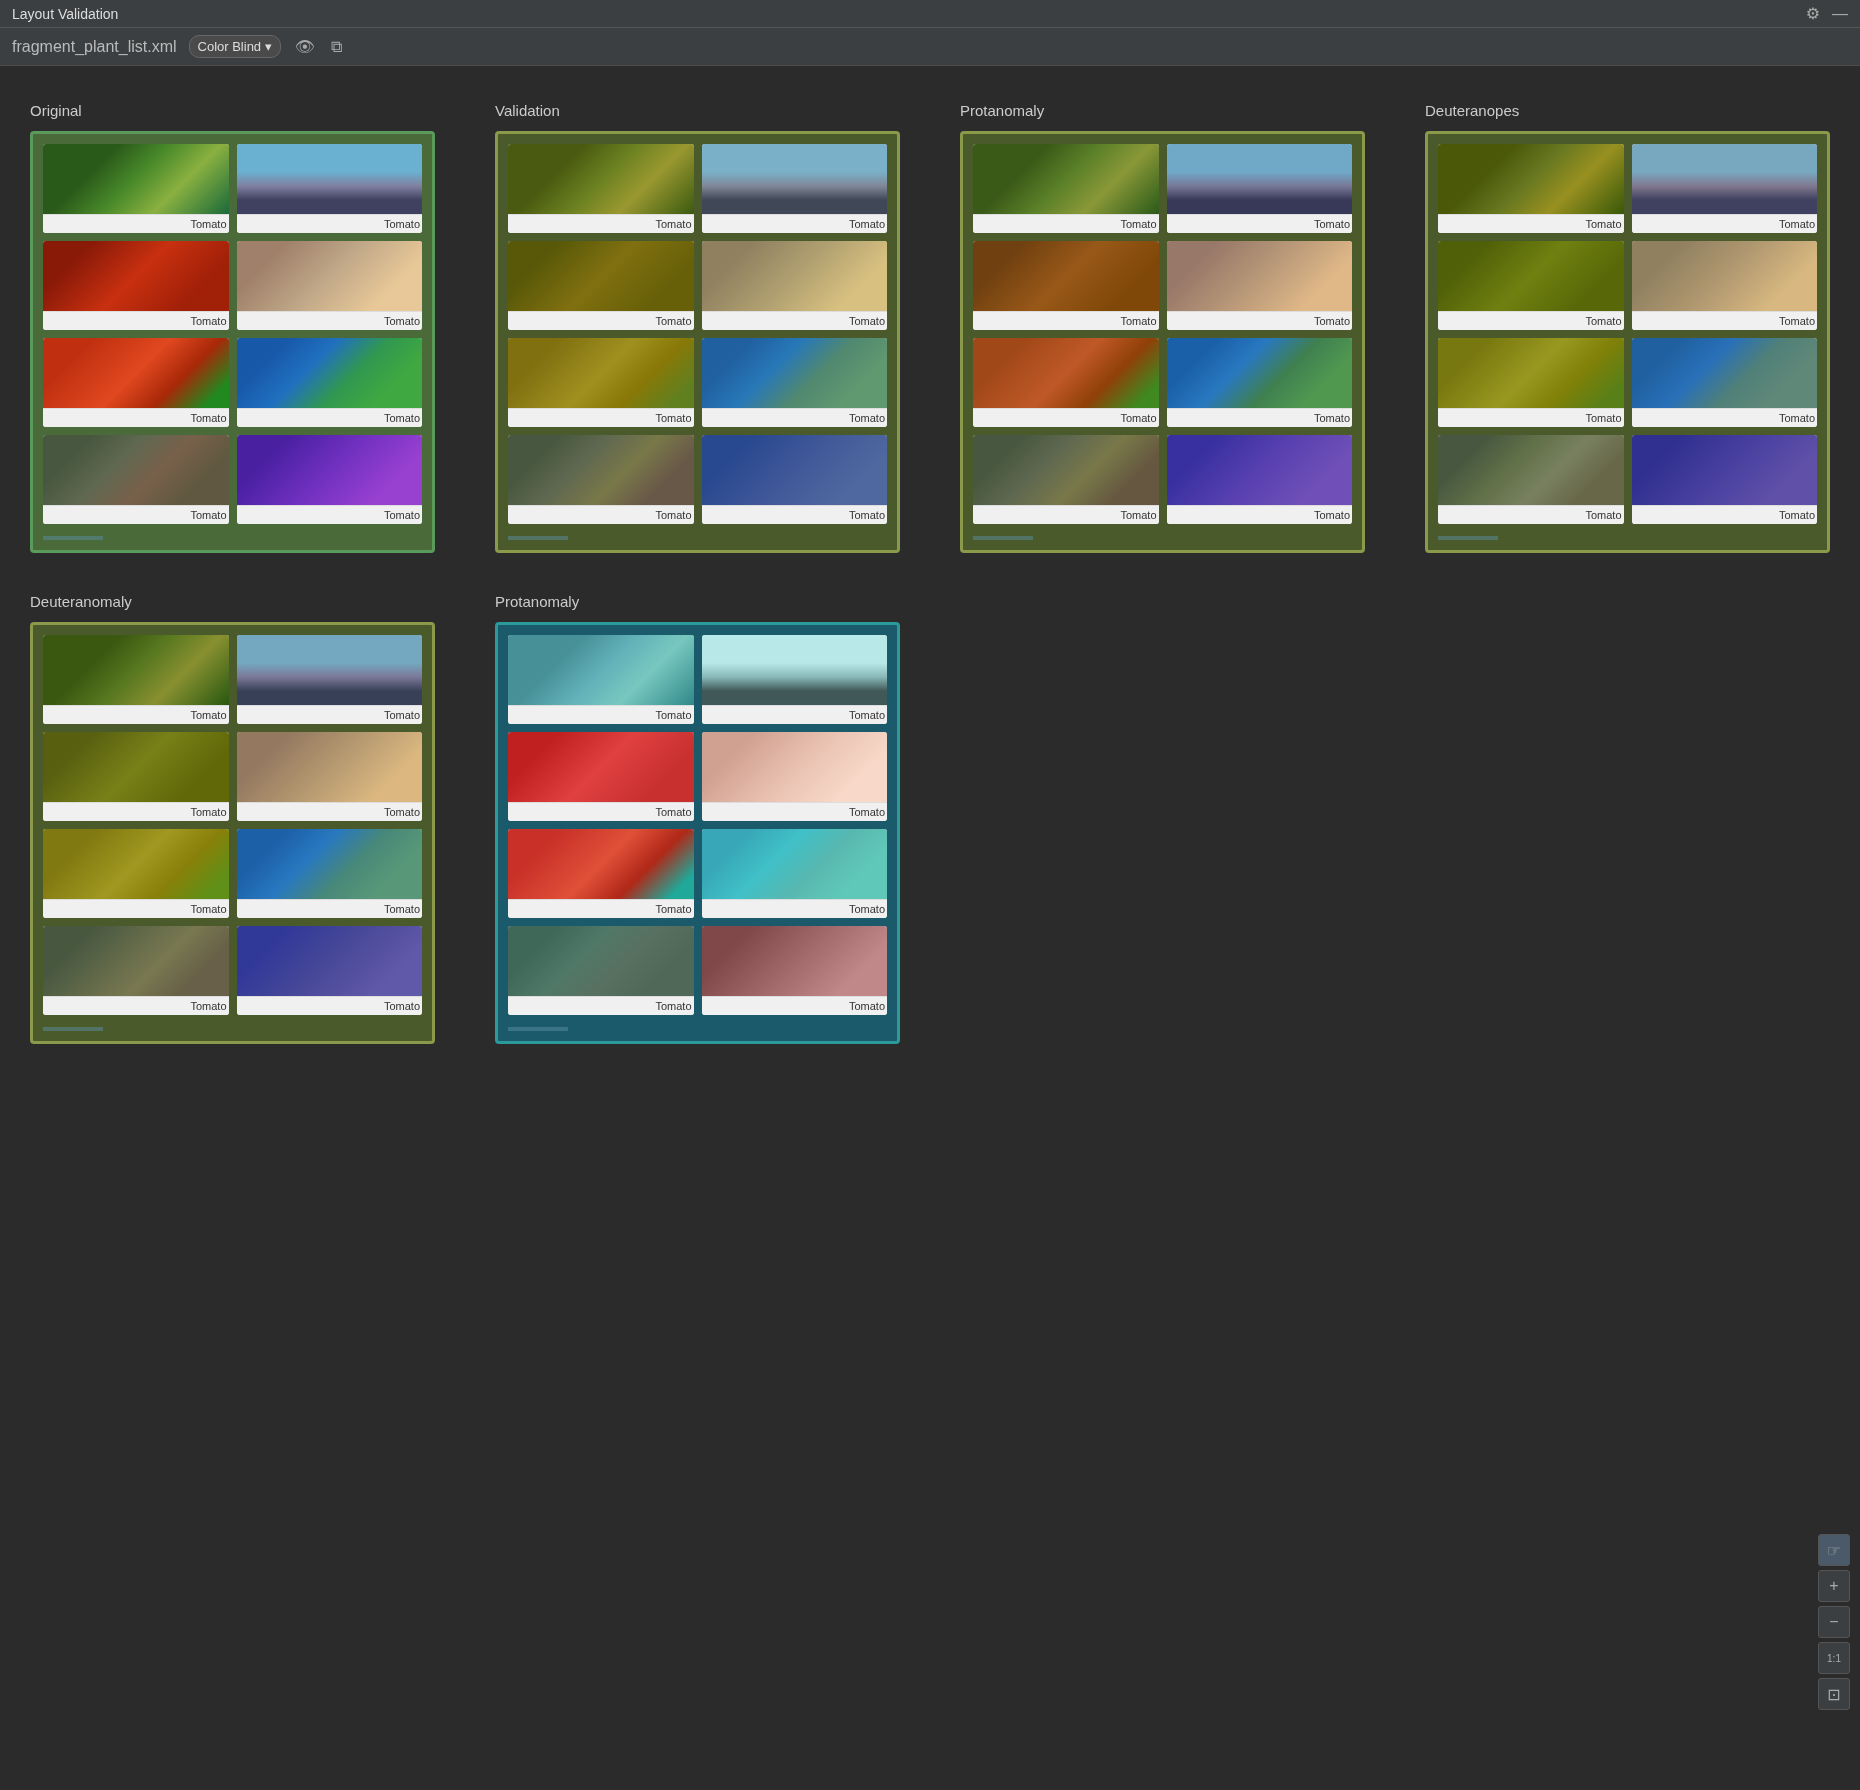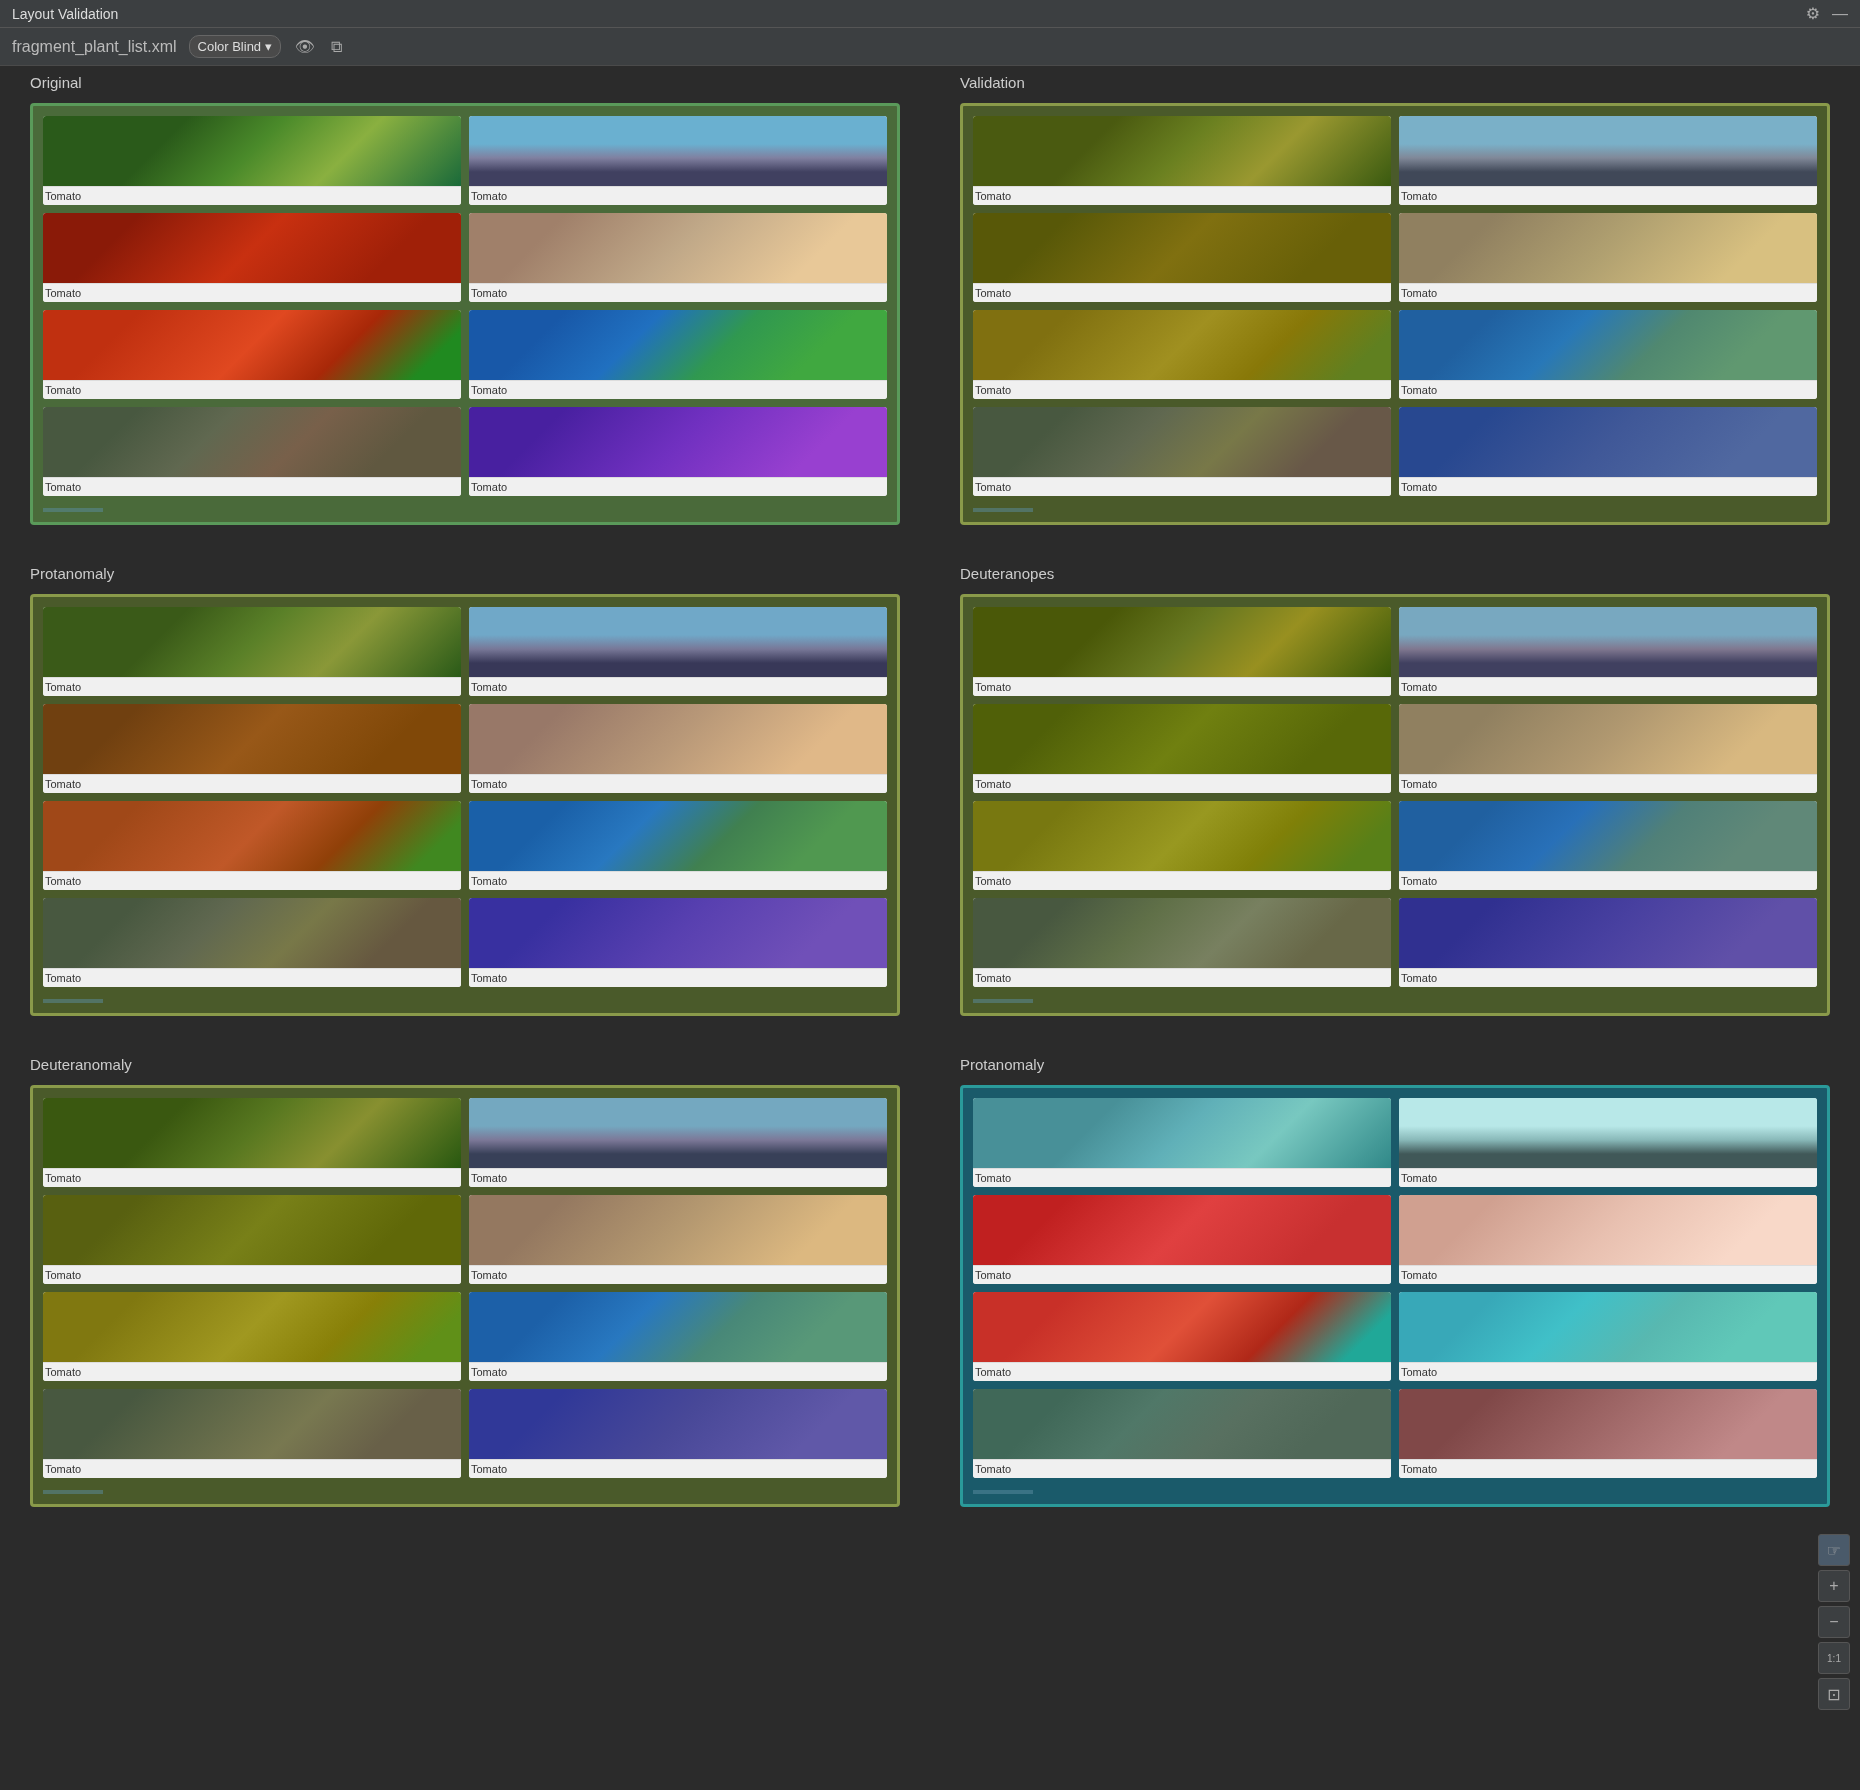--- a/index.html
+++ b/index.html
@@ -71,23 +71,23 @@
     }
     .toolbar-icon-btn {
       color: #aaa;
       font-size: 16px;
       cursor: pointer;
       padding: 2px;
     }
 
     
     .main-content {
-      padding: 8px 30px;
+      padding: 36px 30px;
       display: grid;
-      grid-template-columns: 1fr 1fr;
+      grid-template-columns: 1fr 1fr 1fr 1fr;
       gap: 40px 60px;
     }
 
     
     .panel {
       display: flex;
       flex-direction: column;
       gap: 6px;
     }
     .panel-title {
@@ -126,21 +126,21 @@
     }
     .img-placeholder {
       width: 100%;
       height: 70px;
       overflow: hidden;
       position: relative;
     }
     .img-label {
       background: #f0f0f0;
       color: #333;
-      text-align: left;
+      text-align: right;
       font-size: 11px;
       padding: 3px 2px;
       border-top: 1px solid #ddd;
     }
 
     
     
     .img-butterfly-orig { background: linear-gradient(135deg, #2a5a1a 30%, #4a8a2a 50%, #8ab040 70%, #1a6a3a 100%); }
     .img-telescope-orig { background: linear-gradient(180deg, #6ab0d0 40%, #8080a0 60%, #404060 80%); }
 

